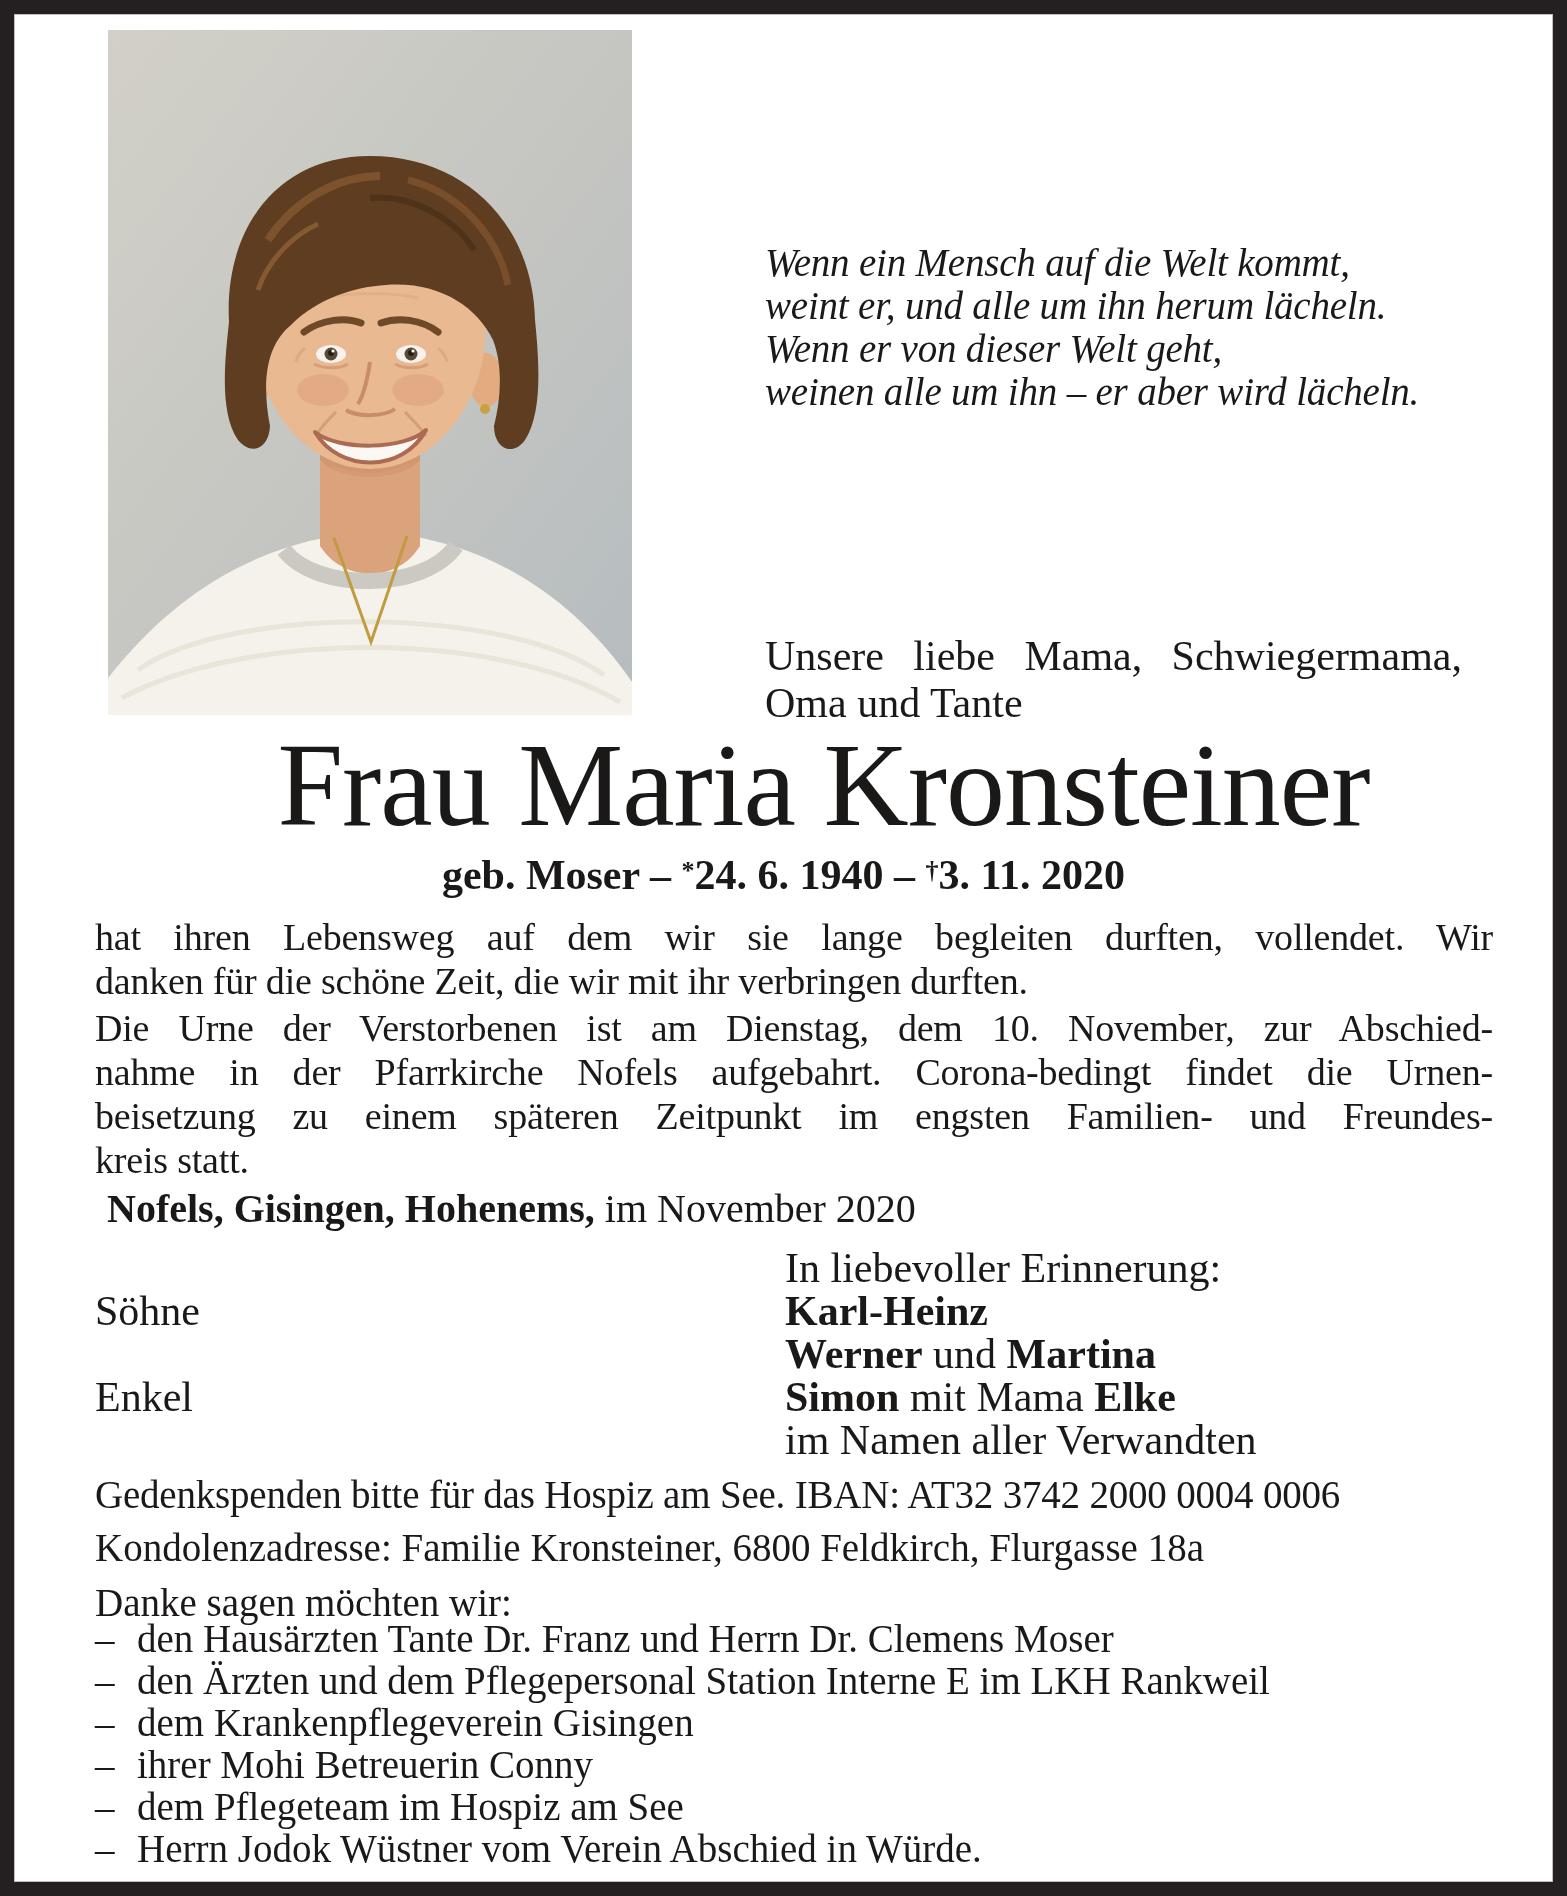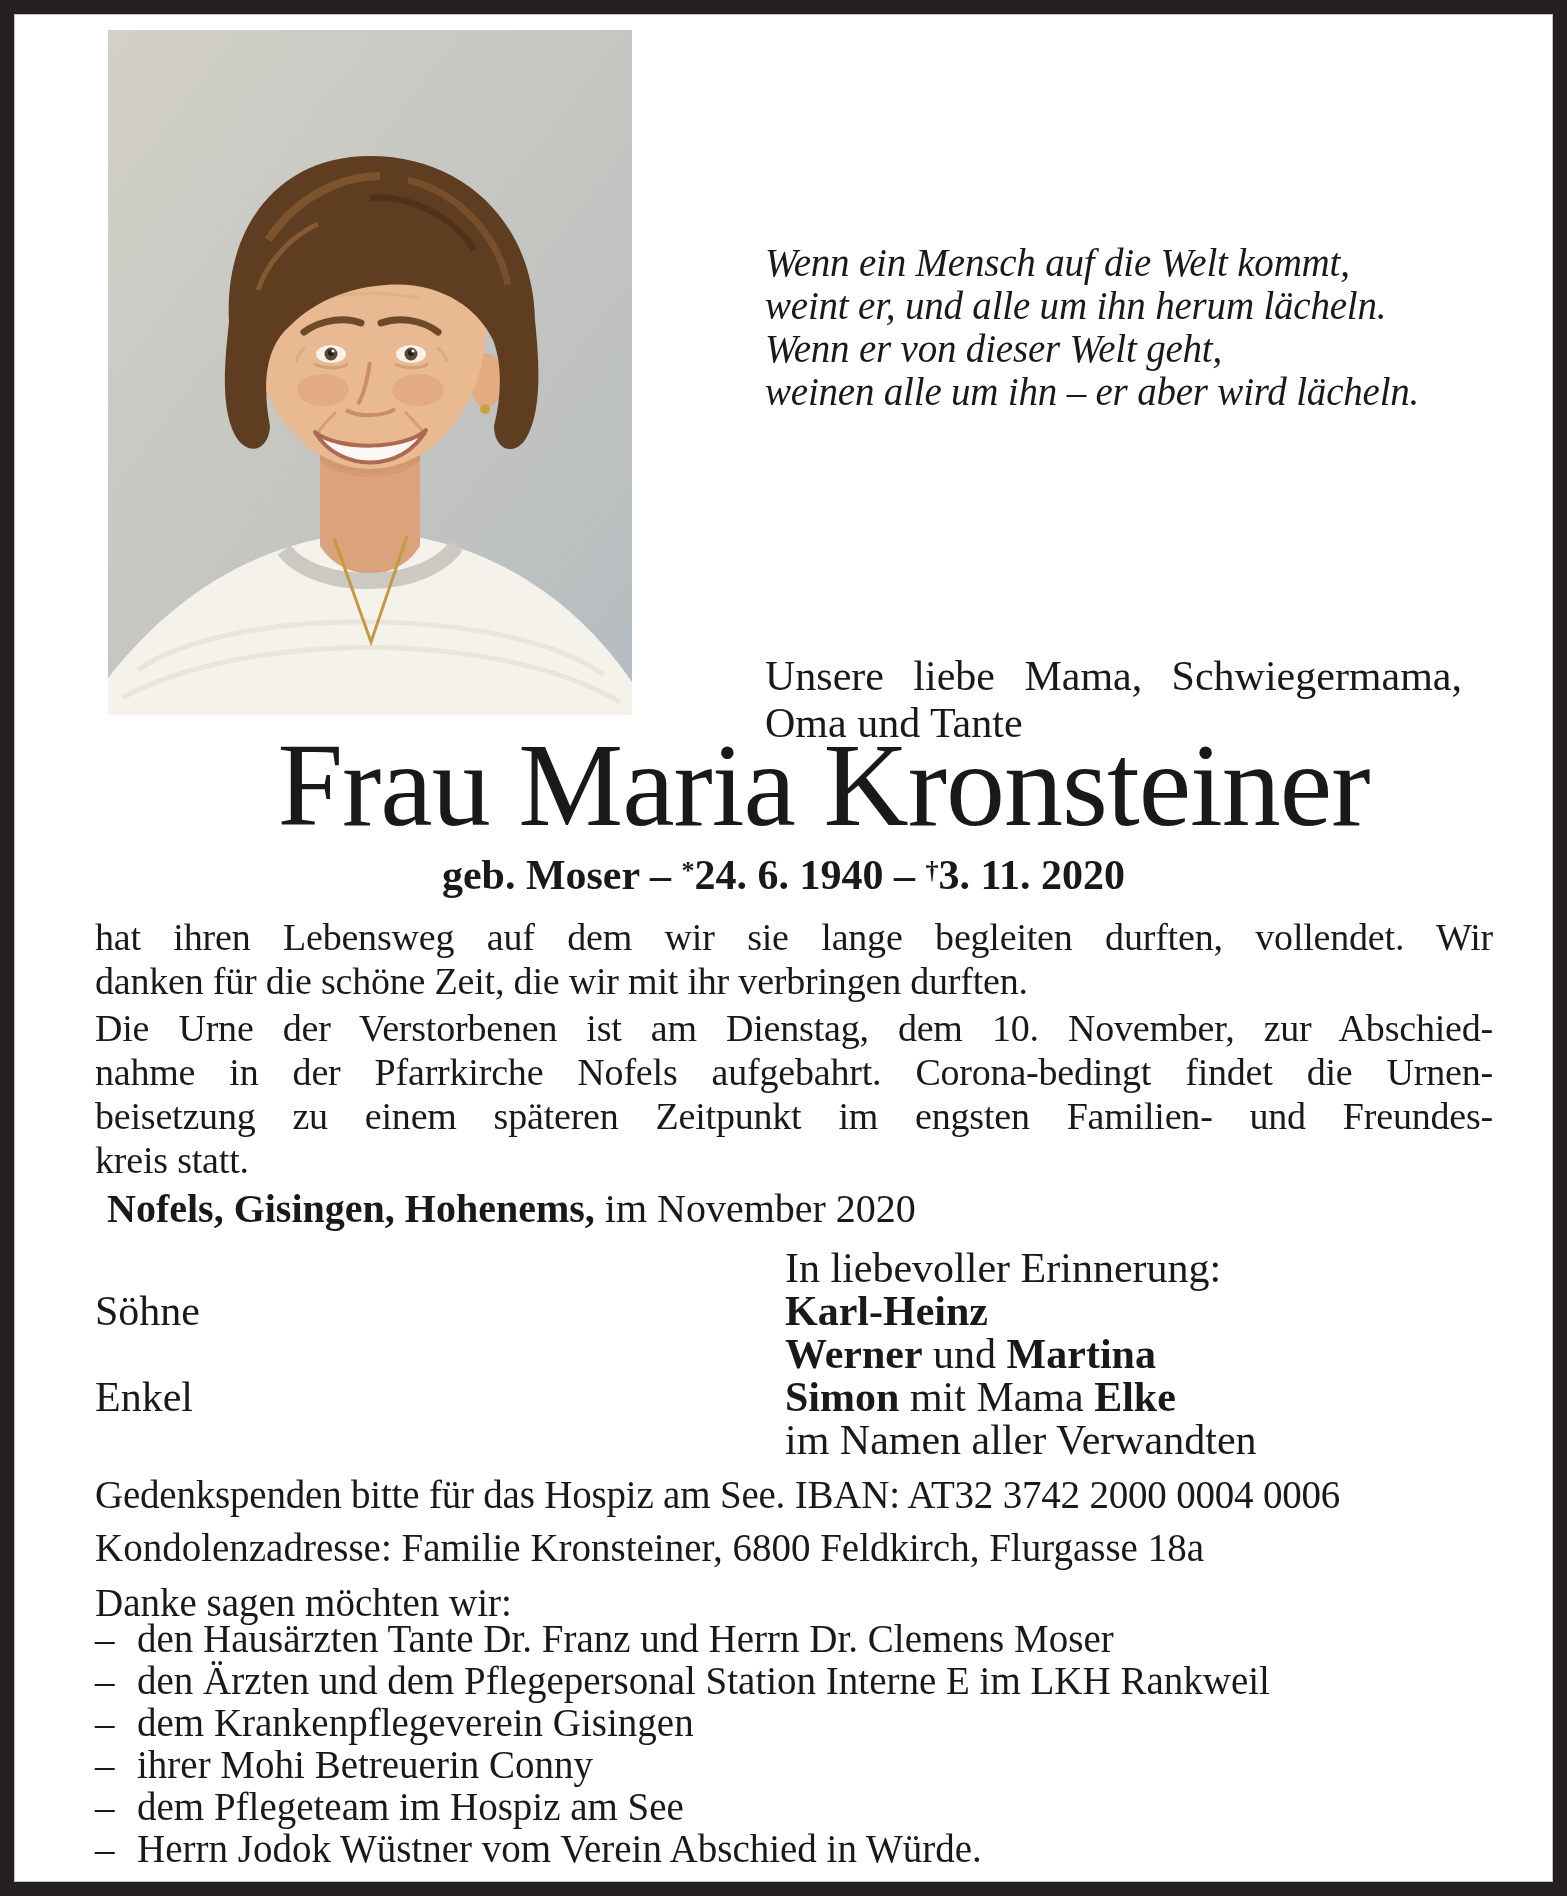--- a/index.html
+++ b/index.html
@@ -9,21 +9,21 @@
   .abs{position:absolute;}
 
   
   .photo{left:94px;top:16px;width:524px;height:685px;overflow:hidden;}
   .photo svg{display:block;width:100%;height:100%;}
 
   
   .poem{left:751px;top:227px;width:712px;font-style:italic;font-size:39px;line-height:43px;letter-spacing:-0.2px;}
 
   
-  .salutation{left:751px;top:619px;width:697px;font-size:42px;line-height:47px;margin-top:20px;}
+  .salutation{left:751px;top:619px;width:697px;font-size:42px;line-height:47px;}
   .salutation .just{text-align:justify;text-align-last:justify;}
 
   
   .name{left:0;top:712px;width:1539px;text-align:center;font-size:118px;line-height:120px;letter-spacing:-1px;white-space:nowrap;margin-left:40px;}
   .subline{left:0;top:834px;width:1539px;text-align:center;font-size:42px;line-height:46px;font-weight:700;}
   .subline .sym{font-size:0.62em;vertical-align:0.38em;}
 
   
   .bodycol{left:81px;width:1398px;font-size:38px;line-height:44px;letter-spacing:-0.2px;}
   .para1{top:901px;}

